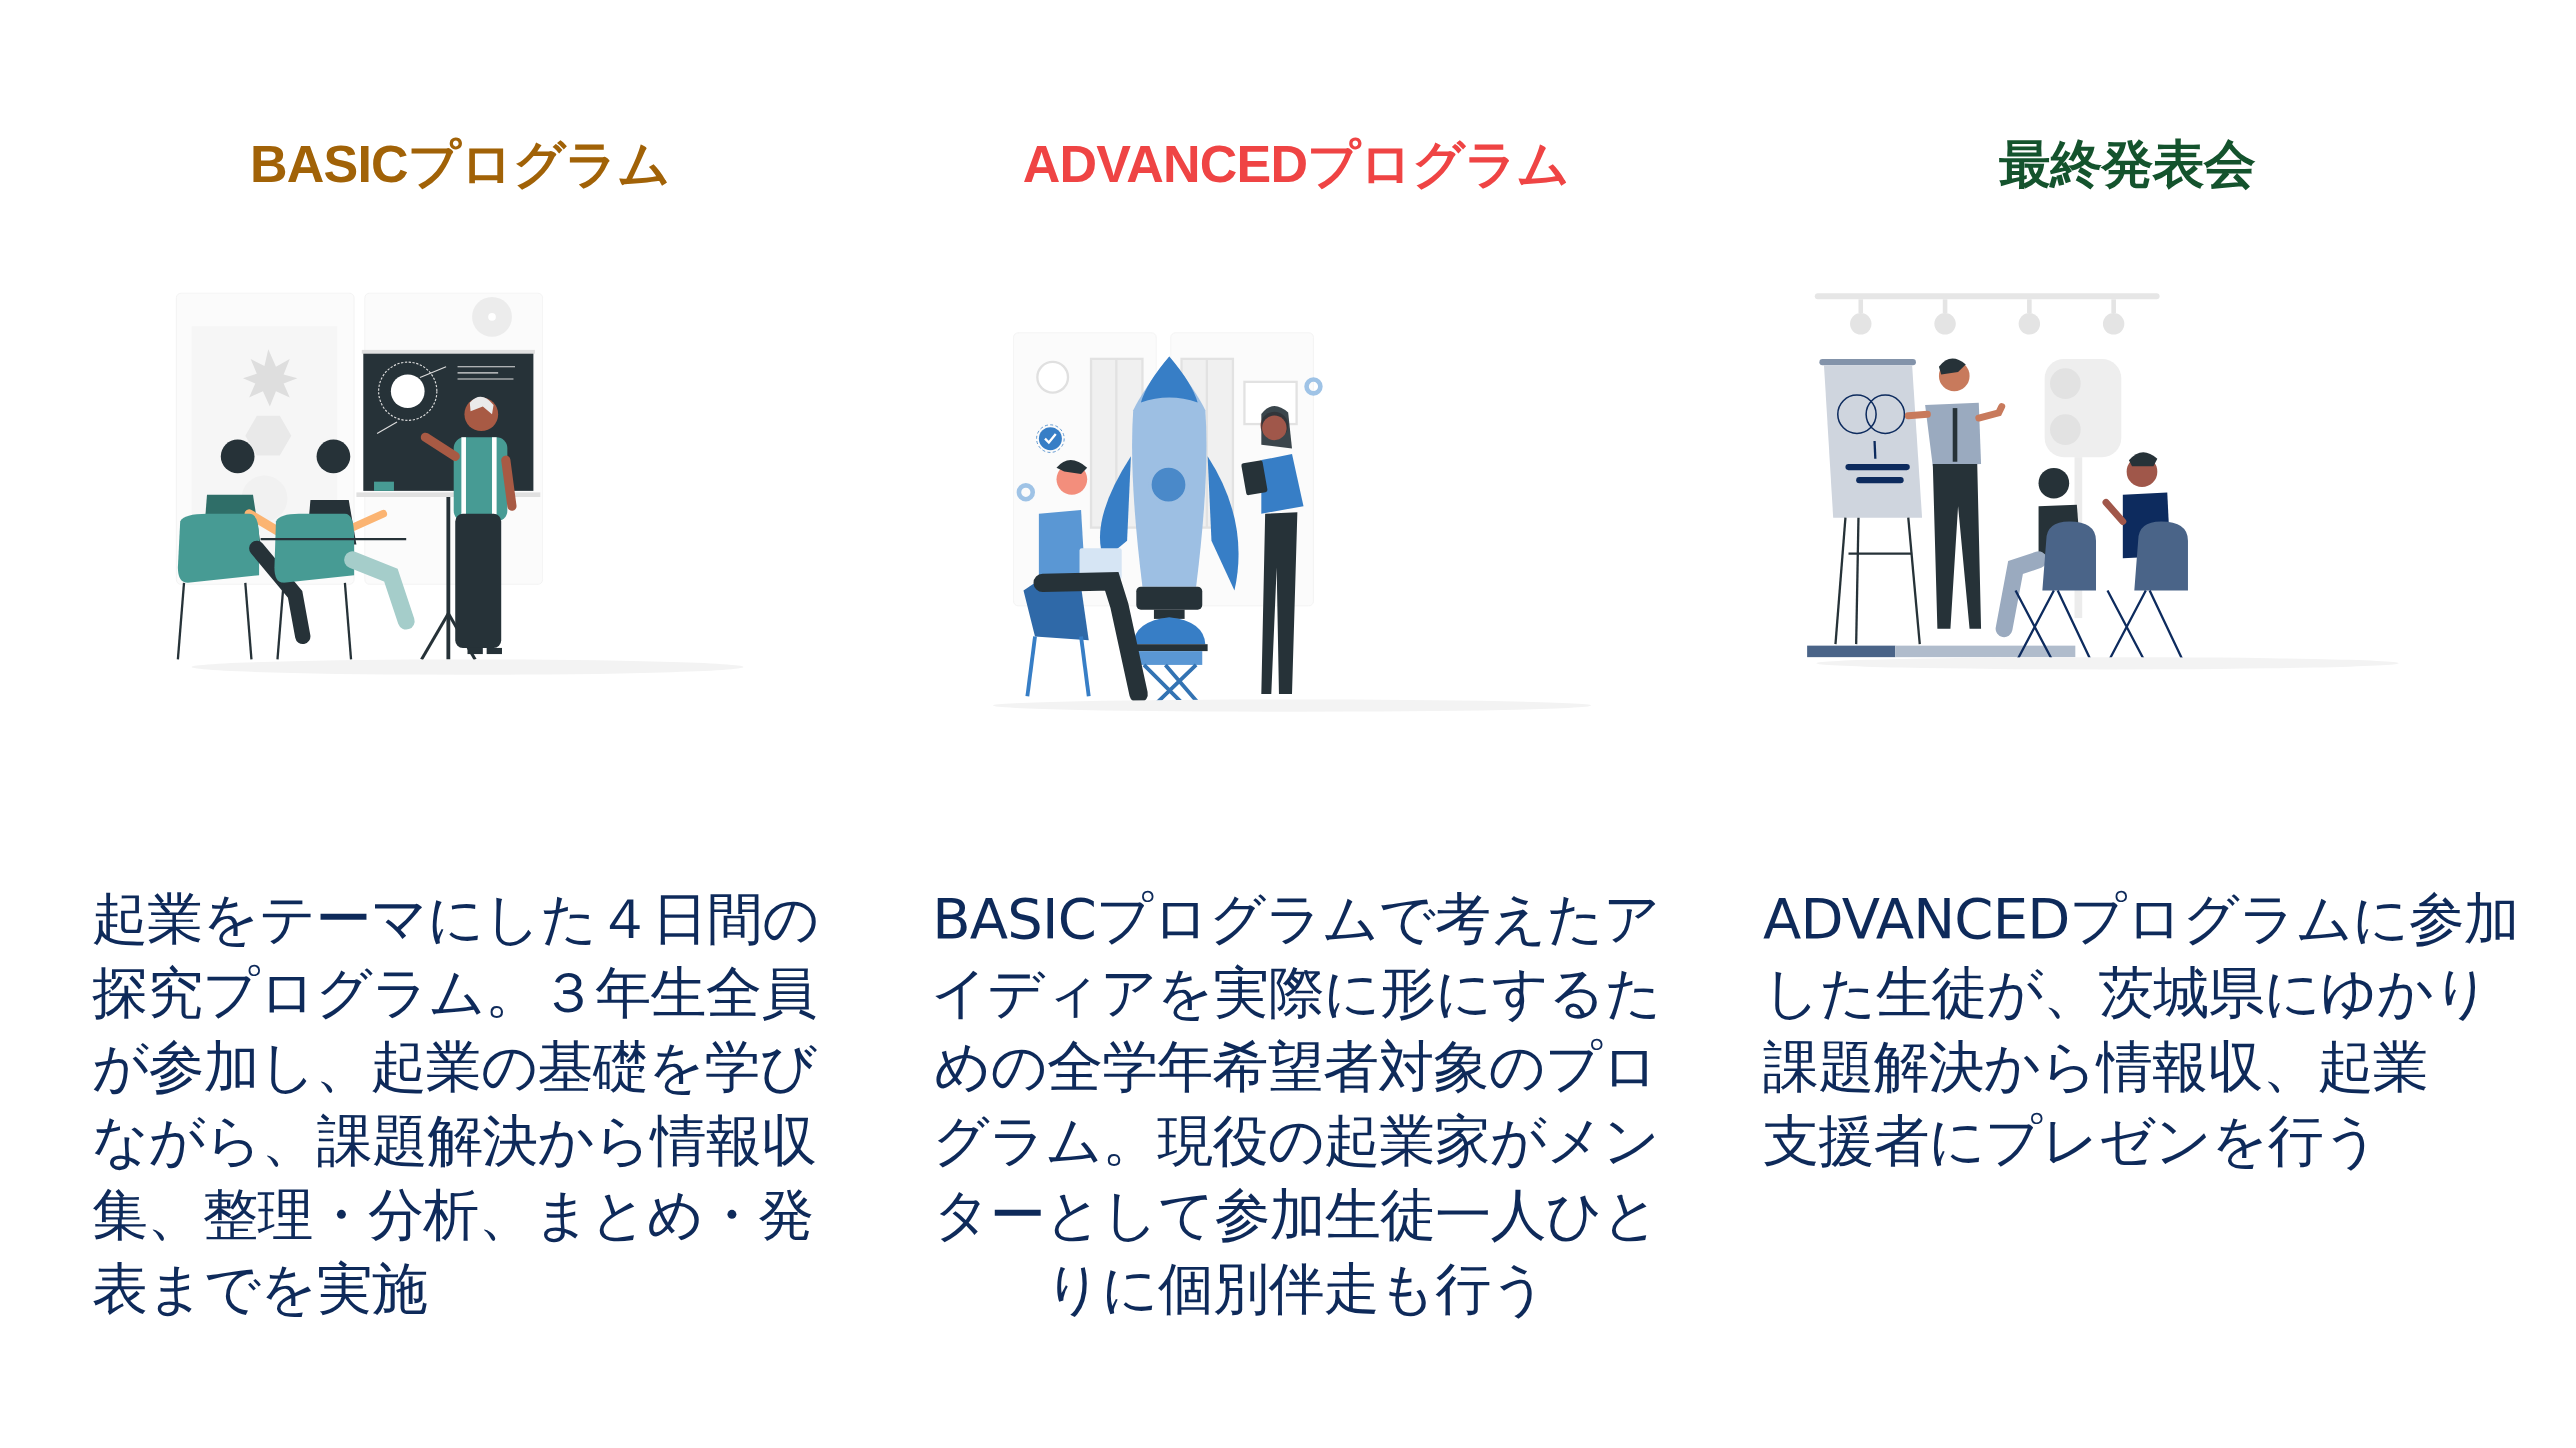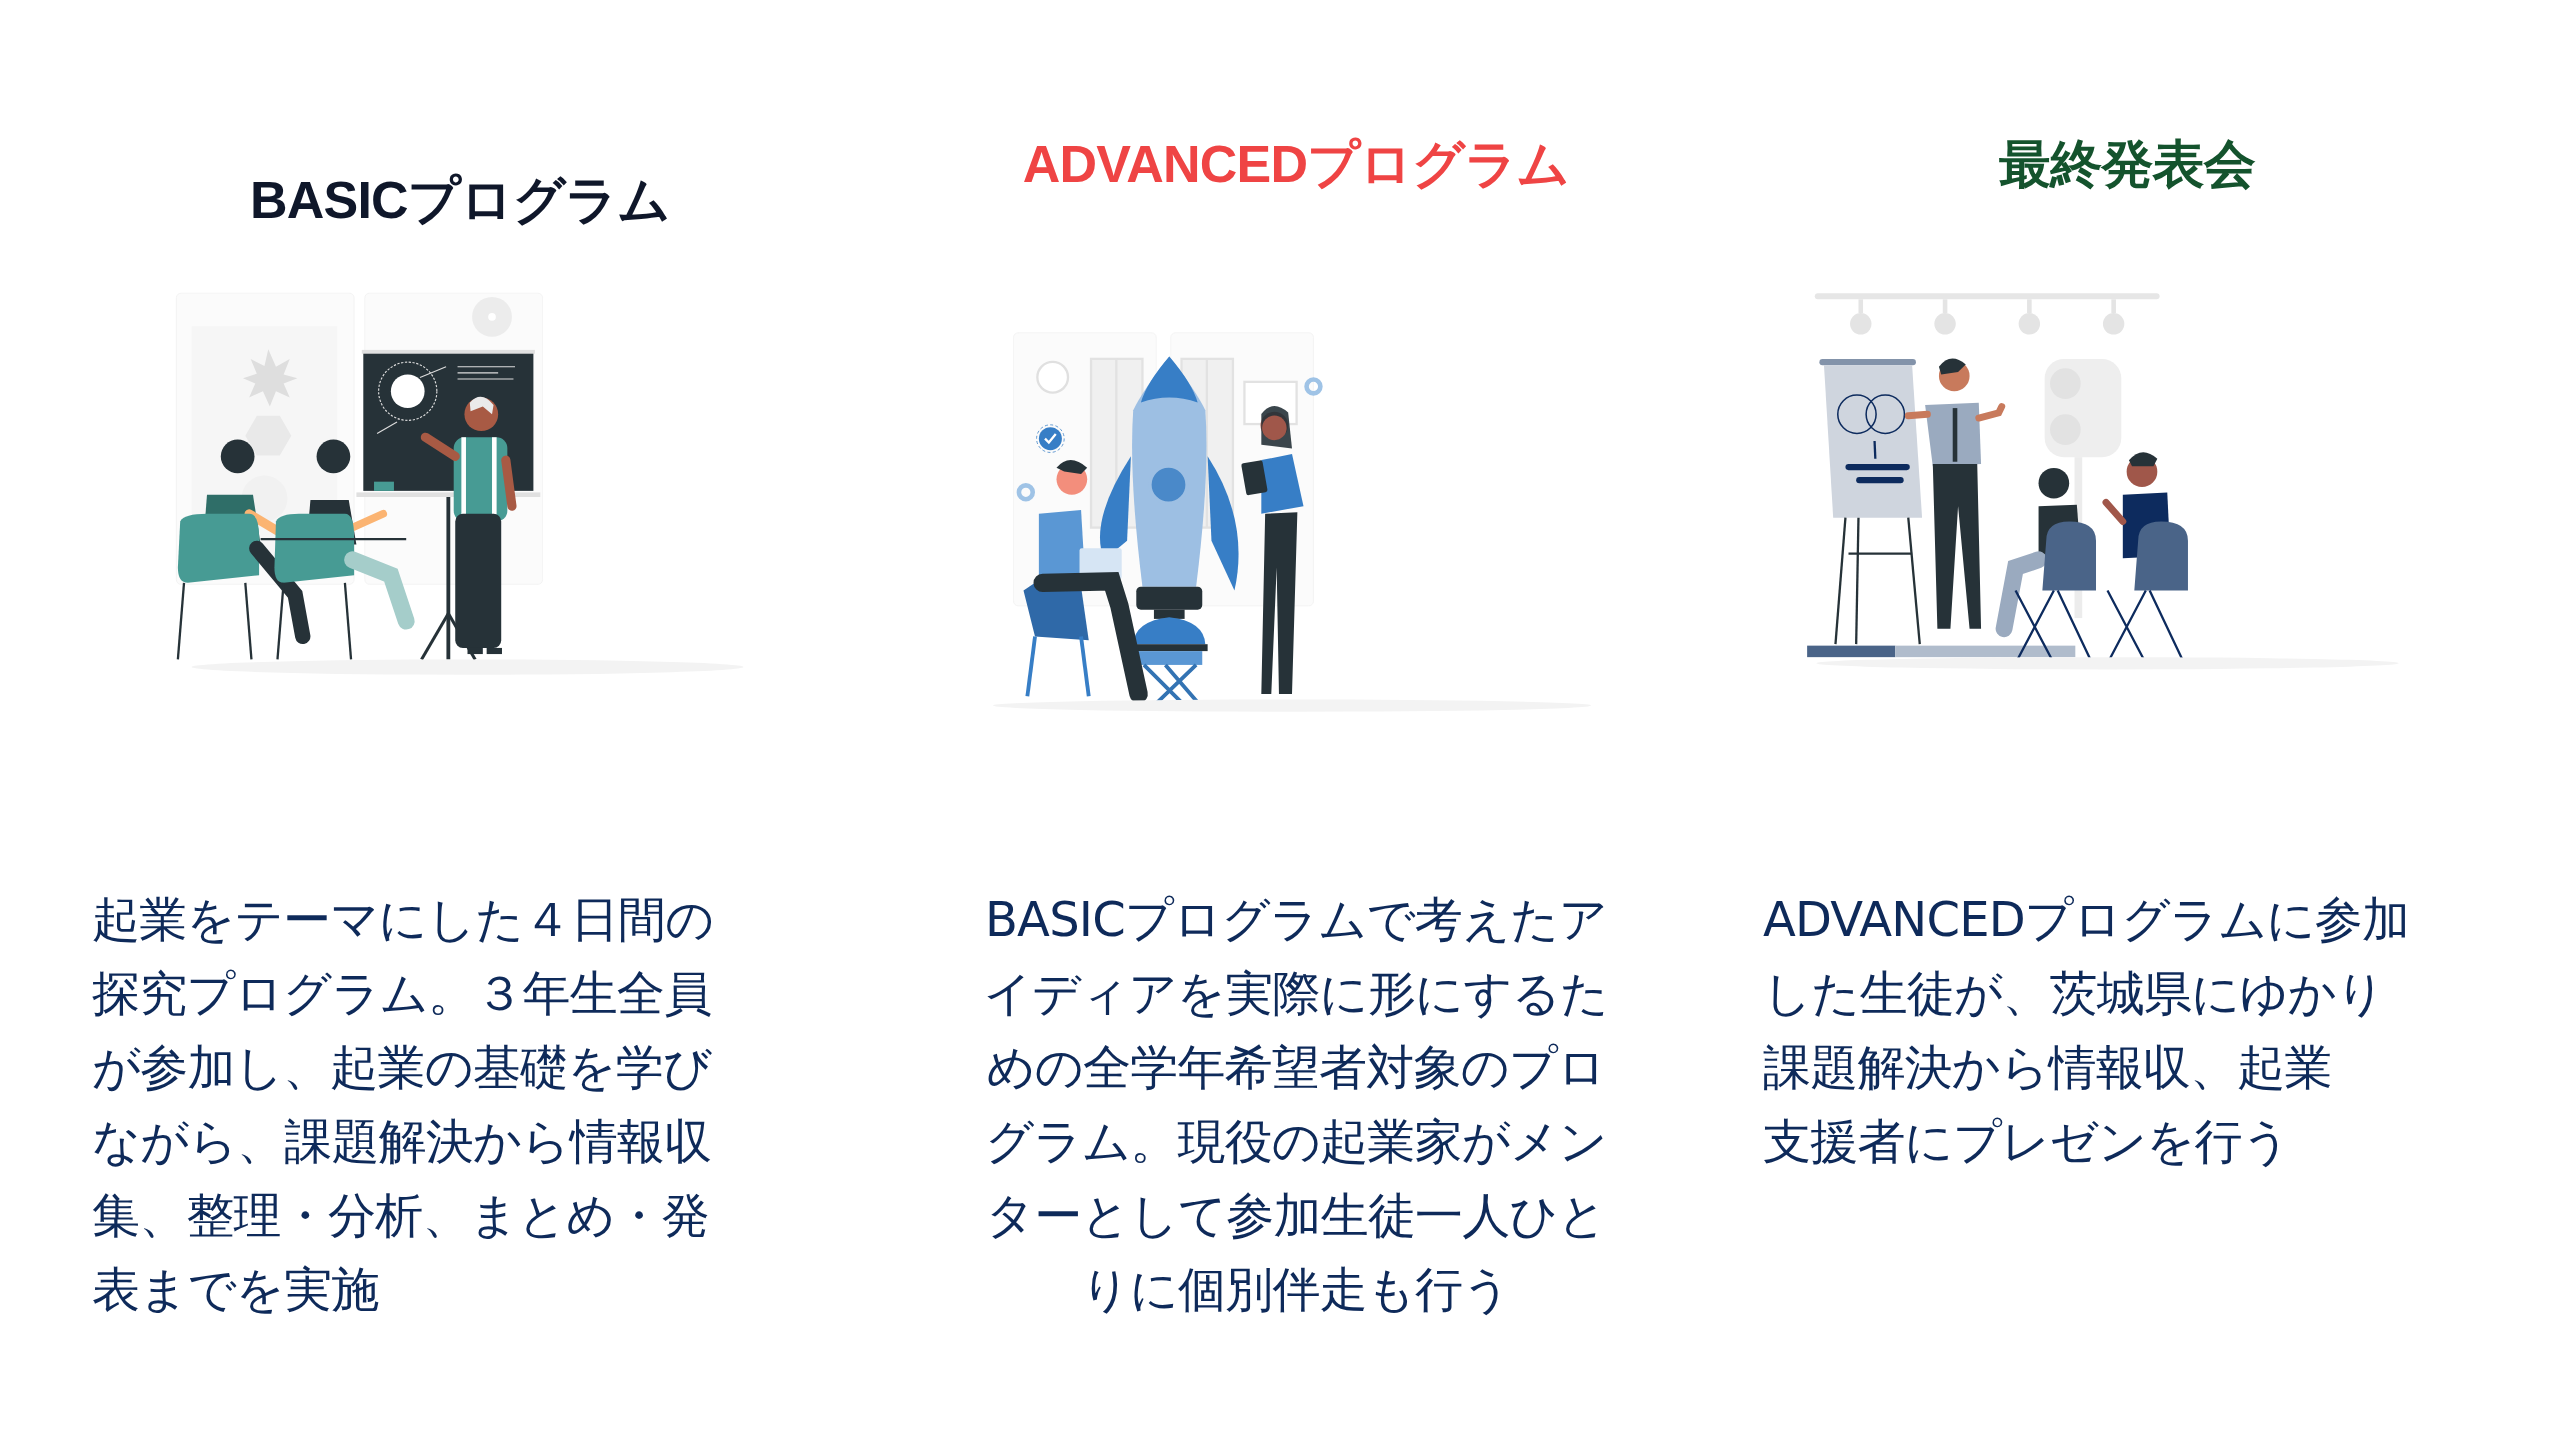--- a/index.html
+++ b/index.html
@@ -15,32 +15,32 @@
     font-weight: bold; font-size: 52px; line-height: 69px;
     text-decoration: underline; text-decoration-thickness: 4.6px; text-underline-offset: 7.7px;
     cursor: pointer; letter-spacing: -0.8px;
   }
   .col-1 .title { left: 0; width: 920px; text-align: center; }
   .col-1 .title span, .col-2 .title span, .col-3 .title span { display: inline-block; }
   .illus { position: absolute; }
   .desc {
     position: absolute; top: 882px;
     font-family: "DejaVu Sans", "Liberation Sans", sans-serif;
-    font-size: 48px; line-height: 74px; color: #0e2a5a; letter-spacing: -0.8px;
+    font-size: 56px; line-height: 74px; color: #0e2a5a; letter-spacing: -0.8px;
     white-space: pre-line;
   }
   .col-1 .desc { left: 92px; width: 736px; }
   .col-2 .desc { left: 69px; width: 736px; text-align: center; }
   .col-3 .desc { left: 69px; width: 767px; }
 </style>
 </head>
 <body>
 
 <div class="col col-1">
-  <div class="title" style="color:#0f172a; left:0; width:920px;margin-top:36px;">
+  <div class="title" style="color:#a16207; left:0; width:920px;">
     <span>BASICプログラム</span>
   </div>
   <svg class="illus" style="left:161px; top:284px;" width="613" height="521" viewBox="0 0 800 680">
     <rect x="20" y="12" width="232" height="380" rx="6" fill="#fbfbfb" stroke="#f1f1f1"></rect>
     <rect x="266" y="12" width="232" height="380" rx="6" fill="#fbfbfb" stroke="#f1f1f1"></rect>
     <rect x="40" y="55" width="190" height="300" fill="#f6f6f6"></rect>
     <polygon points="140,85 150,108 168,98 160,118 178,123 160,130 168,148 150,140 142,160 133,140 115,148 123,130 107,123 125,117 117,98 135,107" fill="#dedede"></polygon>
     <path d="M125,172 L155,172 L170,198 L155,224 L125,224 L110,198 Z" fill="#e9e9e9"></path>
     <circle cx="135" cy="280" r="30" fill="#f1f1f1"></circle>
     <circle cx="432" cy="43" r="26" fill="#ececec"></circle>

